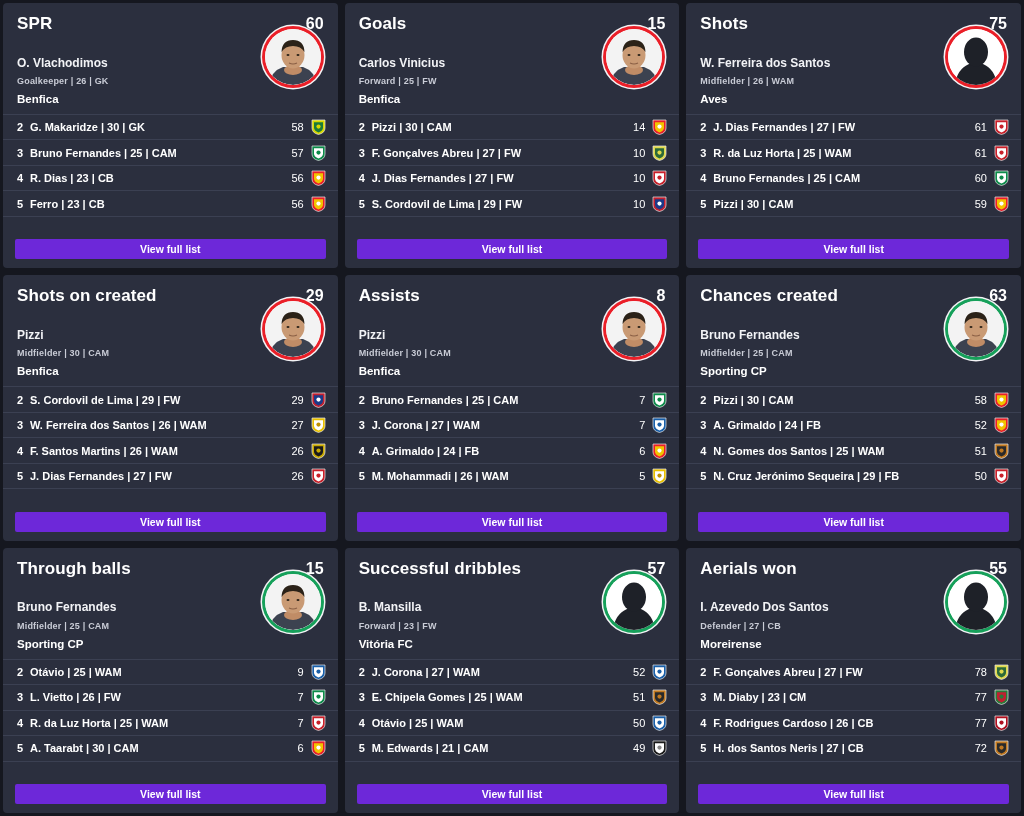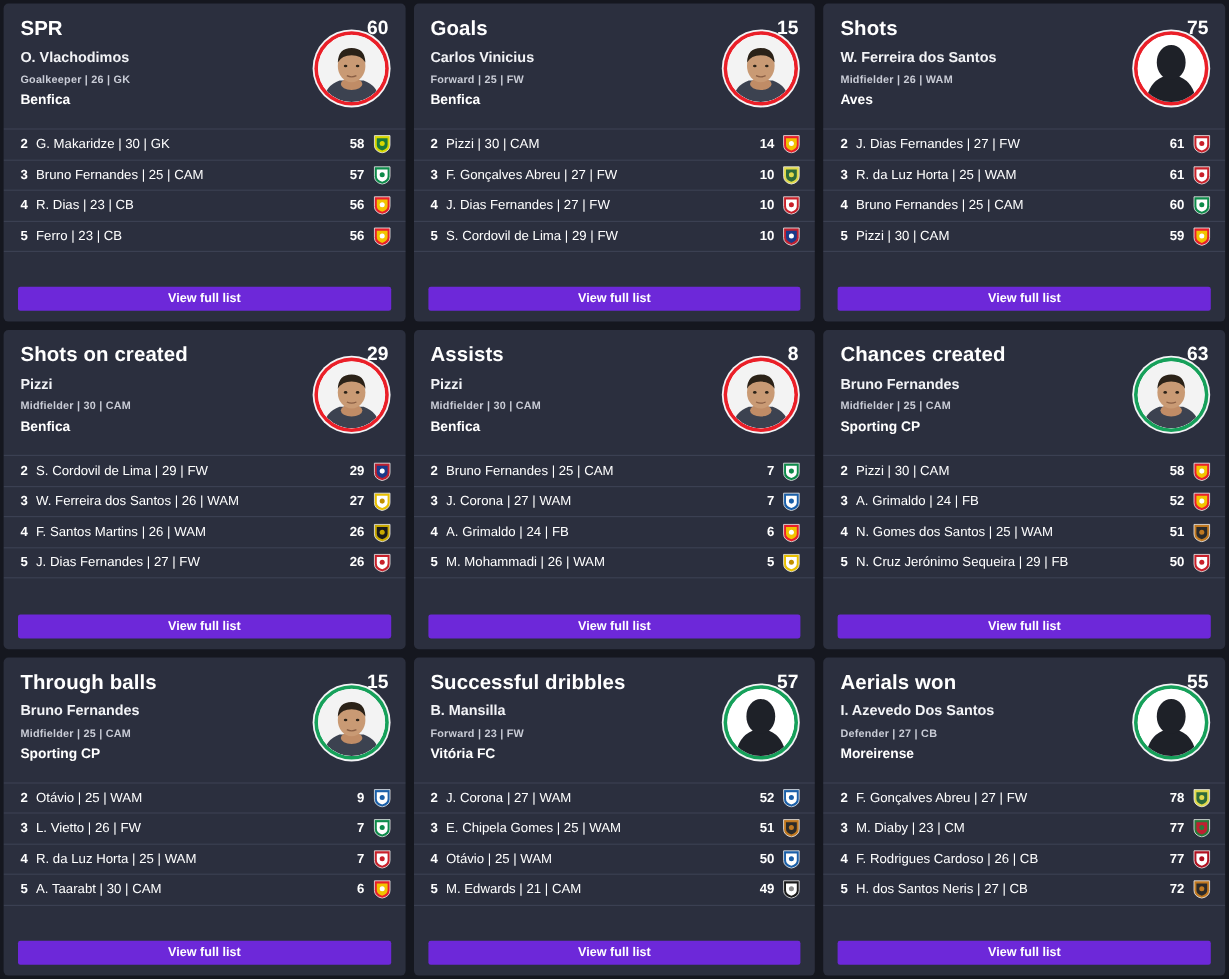--- a/index.html
+++ b/index.html
@@ -60,21 +60,21 @@
     color: #ffffff;
     position: absolute;
     right: 14px;
     top: 12px;
   }
 
   .player-name {
     font-size: 12px;
     font-weight: bold;
     color: #f2f3f6;
-    margin-top: 7px;
+    margin-top: 22px;
     line-height: 1.2;
     padding-right: 86px;
   }
 
   .player-meta {
     font-size: 9px;
     font-weight: bold;
     color: #c9ccd6;
     margin-top: 6px;
     letter-spacing: 0.2px;
@@ -128,31 +128,31 @@
   .row-rank {
     font-size: 11px;
     font-weight: bold;
     color: #ffffff;
     width: 13px;
     flex: 0 0 13px;
   }
 
   .row-label {
     font-size: 11px;
-    font-weight: normal;
+    font-weight: bold;
     color: #ffffff;
     flex: 1;
     white-space: nowrap;
     overflow: hidden;
     text-overflow: ellipsis;
   }
 
   .row-value {
     font-size: 11px;
-    font-weight: bold;
+    font-weight: normal;
     color: #ffffff;
     margin-right: 7px;
     text-align: left;
   }
 
   .crest {
     width: 15px;
     height: 16px;
     flex: 0 0 15px;
     position: relative;

